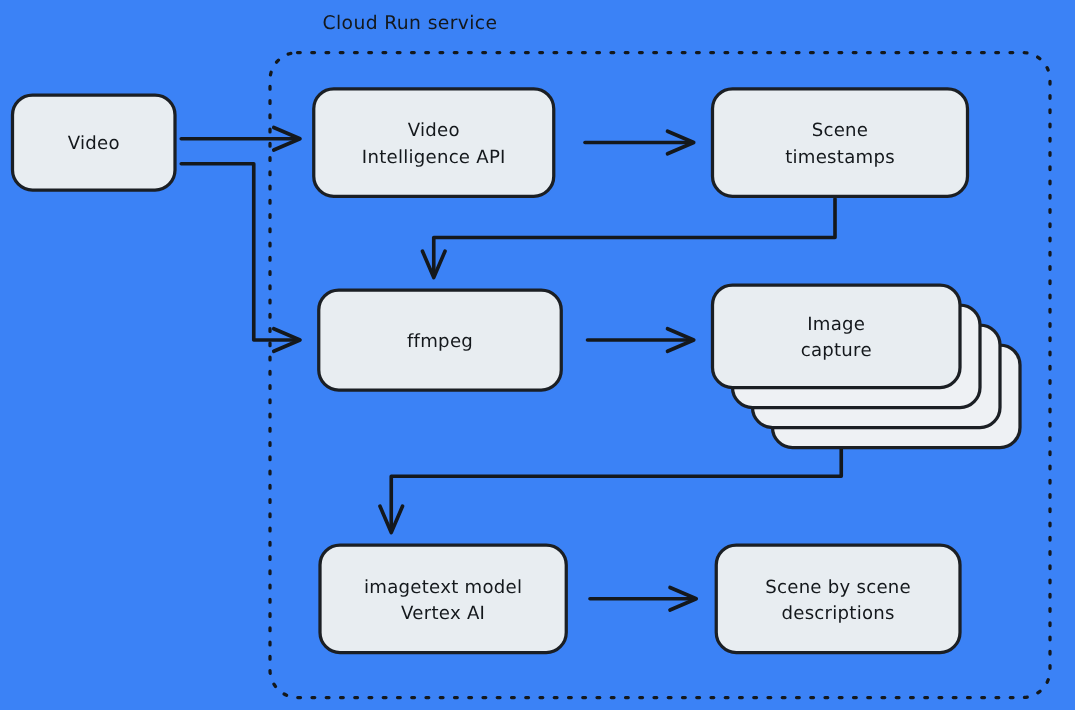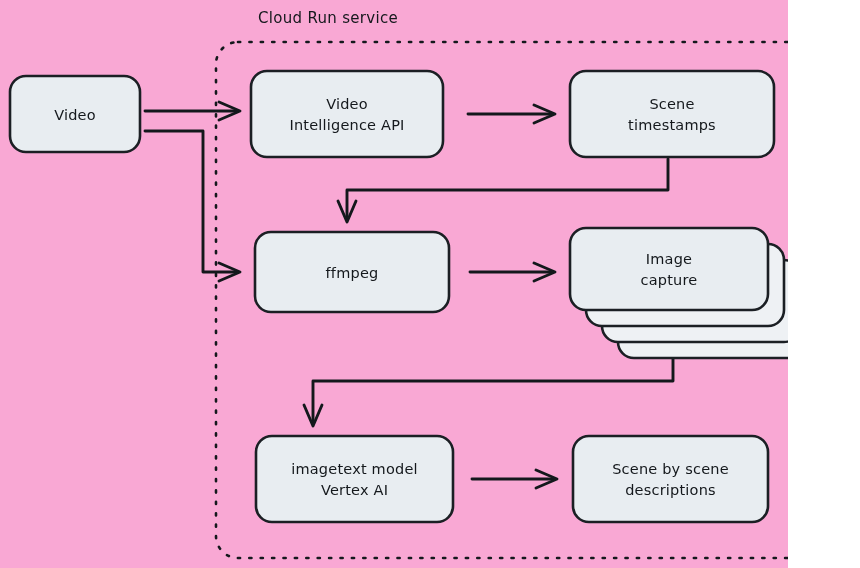--- a/index.html
+++ b/index.html
@@ -6,23 +6,23 @@
   html, body {
     margin: 0;
     padding: 0;
     background: #ffffff;
   }
   body {
     font-family: "DejaVu Sans", sans-serif;
   }
   #diagram-root {
     position: relative;
-    width: 788px;
+    width: 860px;
     height: 568px;
-    background: #f9a8d4;
+    background: #3b82f6;
     overflow: hidden;
   }
   #diagram-svg {
     position: absolute;
     top: 0;
     left: 0;
     width: 860px;
     height: 568px;
   }
   .node-label {

